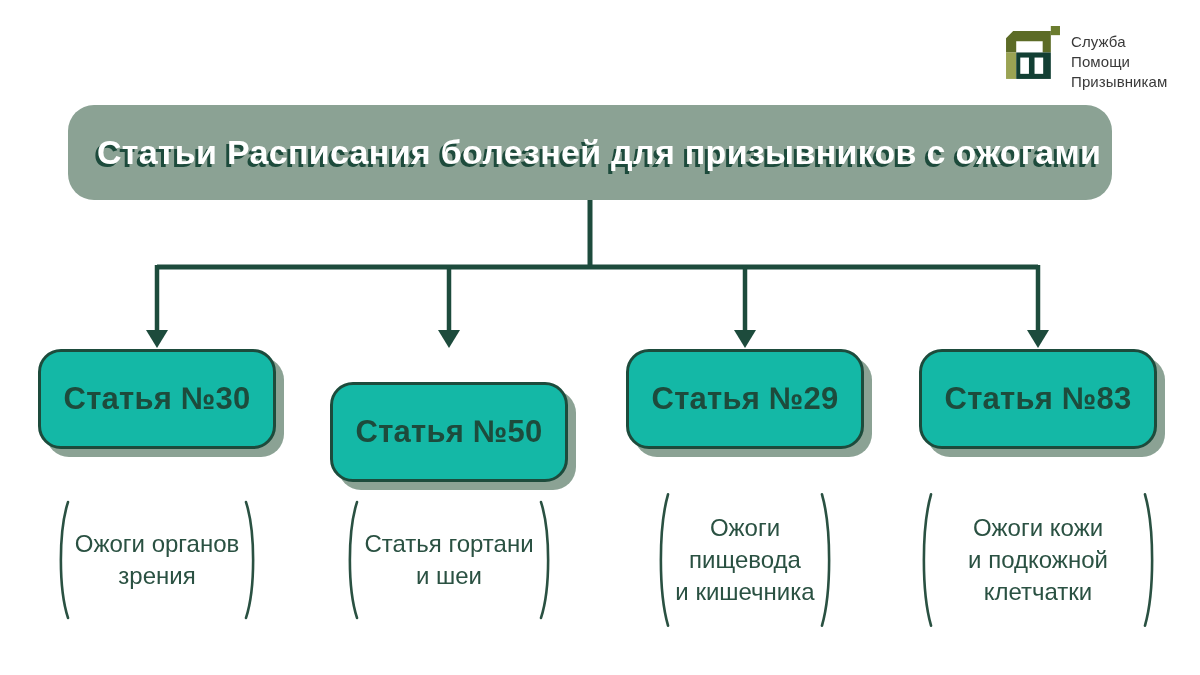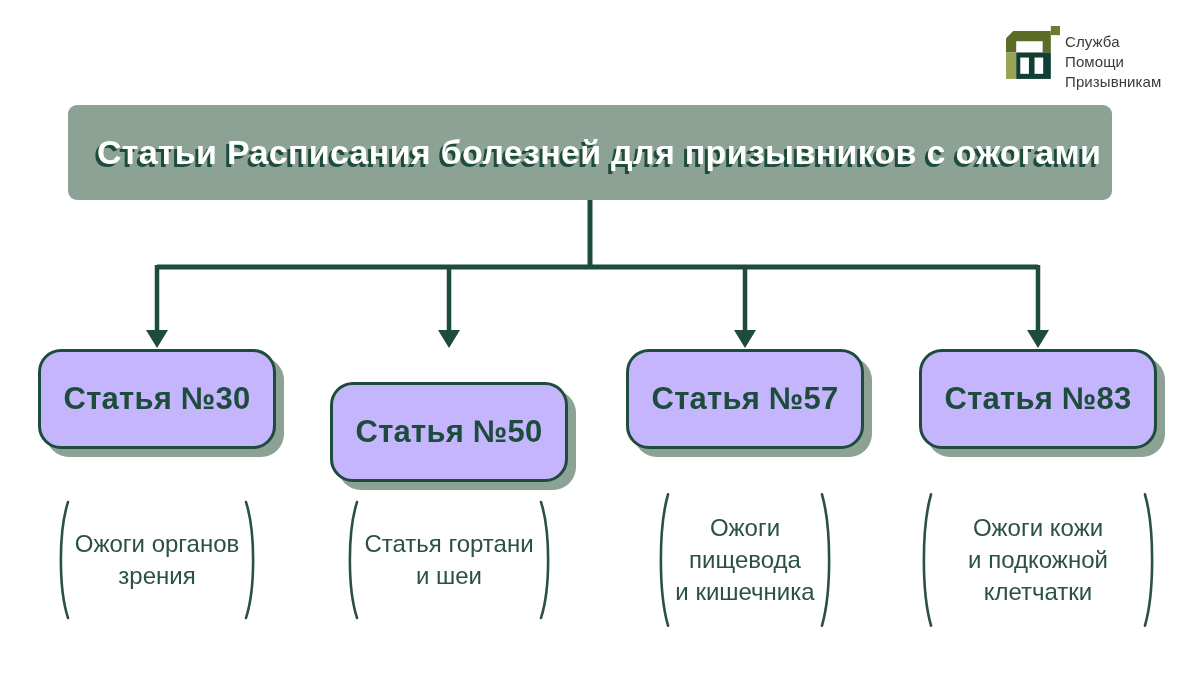--- a/index.html
+++ b/index.html
@@ -18,55 +18,55 @@
     width: 1200px; height: 675px;
     background: #ffffff;
     font-family: "Liberation Sans", sans-serif;
     position: relative;
     overflow: hidden;
   }
 
   
   .logo {
     position: absolute; left: 1004px; top: 26px;
-    display: flex; align-items: flex-start; gap: 4px; justify-content: flex-end;
+    display: flex; align-items: flex-start; gap: 10px; justify-content: flex-end;
   }
   .logo-icon { width: 57px; height: 57px; display: block; }
   .logo-text {
     font-size: 15px; line-height: 20px; font-weight: 500;
     color: var(--logo_text); padding-top: 6px; letter-spacing: 0.1px;
   }
   .c-olive  { fill: var(--logo_olive); }
   .c-square { fill: var(--logo_square); }
   .c-lolive { fill: var(--logo_light_olive); }
   .c-dgreen { fill: var(--logo_dark_green); }
 
   
   .header-box {
     position: absolute; left: 68px; top: 105px;
     width: 1044px; height: 95px;
     background: var(--sage);
-    border-radius: 9px;
+    border-radius: 26px;
     display: flex; align-items: center; justify-content: center; padding-left: 18px;
   }
   .header-title {
     font-size: 34px; font-weight: bold; color: #ffffff;
     text-shadow: -3px 3px 0 var(--dark);
     letter-spacing: 0.3px; white-space: nowrap;
   }
 
   
   .connectors { position: absolute; left: 0; top: 0; width: 1200px; height: 675px; pointer-events: none; }
   .connectors .ln { stroke: var(--dark); fill: none; }
   .connectors .head { fill: var(--dark); stroke: none; }
 
   
   .article-box {
     position: absolute; top: 349px; width: 238px; height: 100px;
-    background: #c4b5fd;
+    background: #14b8a6;
     border: 3.5px solid var(--dark);
     border-radius: 23px;
     box-shadow: 8px 8px 0 var(--sage);
     display: flex; align-items: center; justify-content: center;
   }
   .article-box.b1 { left: 38px; }
   .article-box.b2 { left: 330px; margin-top: 33px; }
   .article-box.b3 { left: 626px; }
   .article-box.b4 { left: 919px; justify-content: center; }
   .article-label {
@@ -128,21 +128,21 @@
   <polygon class="head" points="1027,330 1049,330 1038,348"></polygon>
 </svg>
 
 <div class="article-box b1">
   <div class="article-label">Статья №30</div>
 </div>
 <div class="article-box b2">
   <div class="article-label">Статья №50</div>
 </div>
 <div class="article-box b3">
-  <div class="article-label">Статья №57</div>
+  <div class="article-label">Статья №29</div>
 </div>
 <div class="article-box b4">
   <div class="article-label">Статья №83</div>
 </div>
 
 <div class="desc d1">
   <svg class="paren" viewBox="0 0 17 120" preserveAspectRatio="none">
       <path d="M14,3 C4.5,32 4.5,88 14,117"></path>
     </svg>
   <div class="desc-text">Ожоги органов

